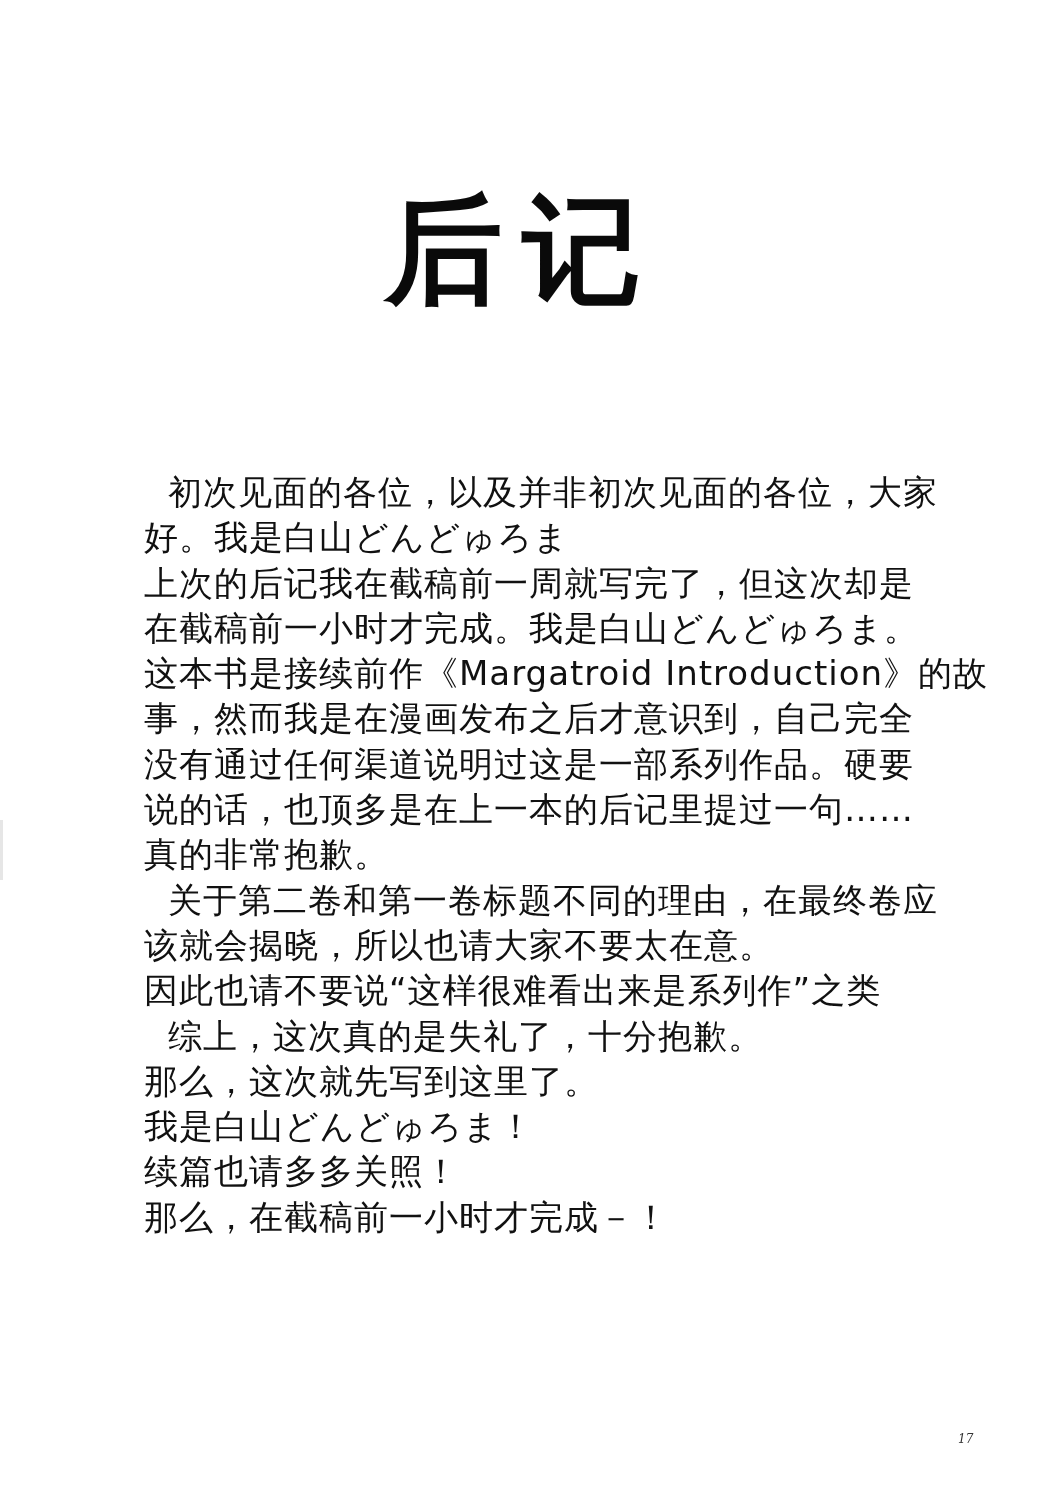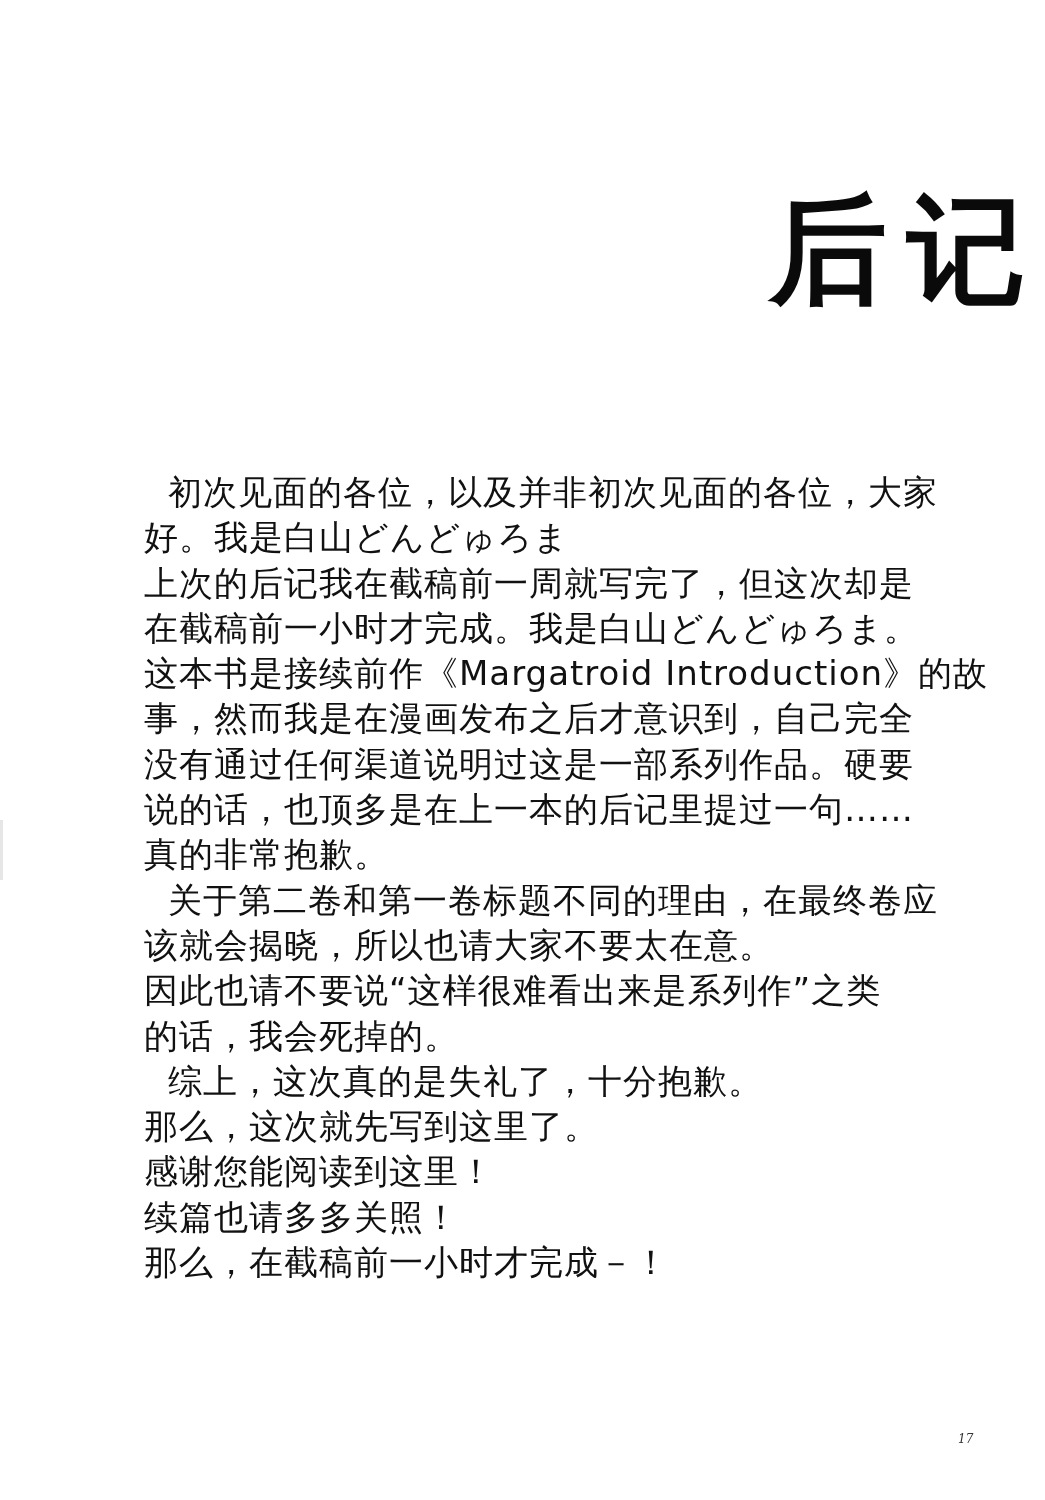--- a/index.html
+++ b/index.html
@@ -20,21 +20,21 @@
       left: 0; top: 0;
       width: 1045px;
       height: 1500px;
       background: #ffffff;
     }
     .title {
       position: absolute;
       left: 0;
       top: 180px;
       width: 1045px;
-      text-align: right;
+      text-align: center;
       font-size: 118px;
       font-weight: bold;
       line-height: 140px;
       letter-spacing: 20px;
       color: #0a0a0a;
     }
     .body-text {
       position: absolute;
       left: 96px;
       top: 470px;
@@ -82,23 +82,22 @@
     <div class="line">上次的后记我在截稿前一周就写完了，但这次却是</div>
     <div class="line">在截稿前一小时才完成。我是白山どんどゅろま。</div>
     <div class="line">这本书是接续前作《Margatroid Introduction》的故</div>
     <div class="line">事，然而我是在漫画发布之后才意识到，自己完全</div>
     <div class="line">没有通过任何渠道说明过这是一部系列作品。硬要</div>
     <div class="line">说的话，也顶多是在上一本的后记里提过一句……</div>
     <div class="line">真的非常抱歉。</div>
     <div class="line indent">关于第二卷和第一卷标题不同的理由，在最终卷应</div>
     <div class="line">该就会揭晓，所以也请大家不要太在意。</div>
     <div class="line">因此也请不要说“这样很难看出来是系列作”之类</div>
-    <div class="line">的话，我会死掉的。</div>
     <div class="line indent">综上，这次真的是失礼了，十分抱歉。</div>
     <div class="line">那么，这次就先写到这里了。</div>
-    <div class="line">感谢您能阅读到这里！</div>
+    <div class="line">我是白山どんどゅろま！</div>
     <div class="line">续篇也请多多关照！</div>
     <div class="line">那么，在截稿前一小时才完成－！</div>
   </div>
 
   <div class="left-edge-mark"></div>
   <div class="page-number">17</div>
 </div>
 
 </body></html>

